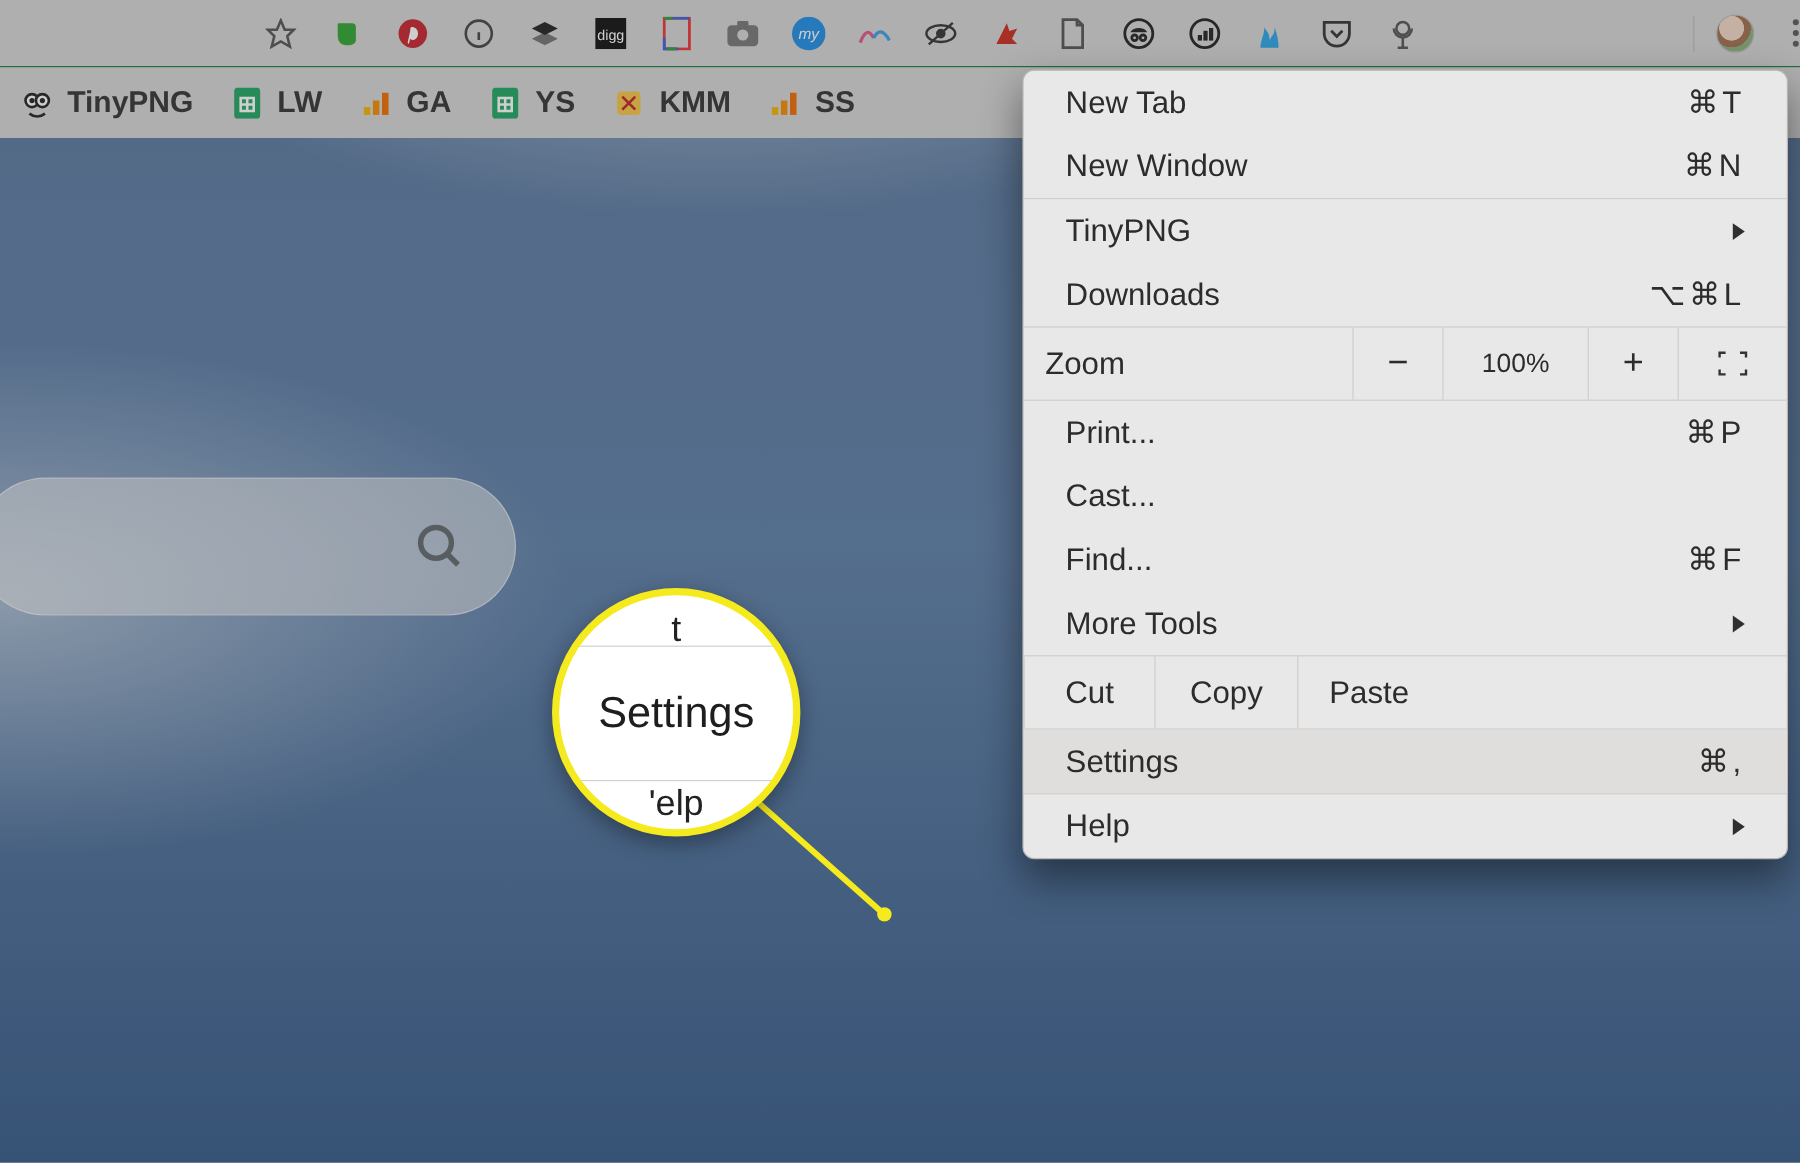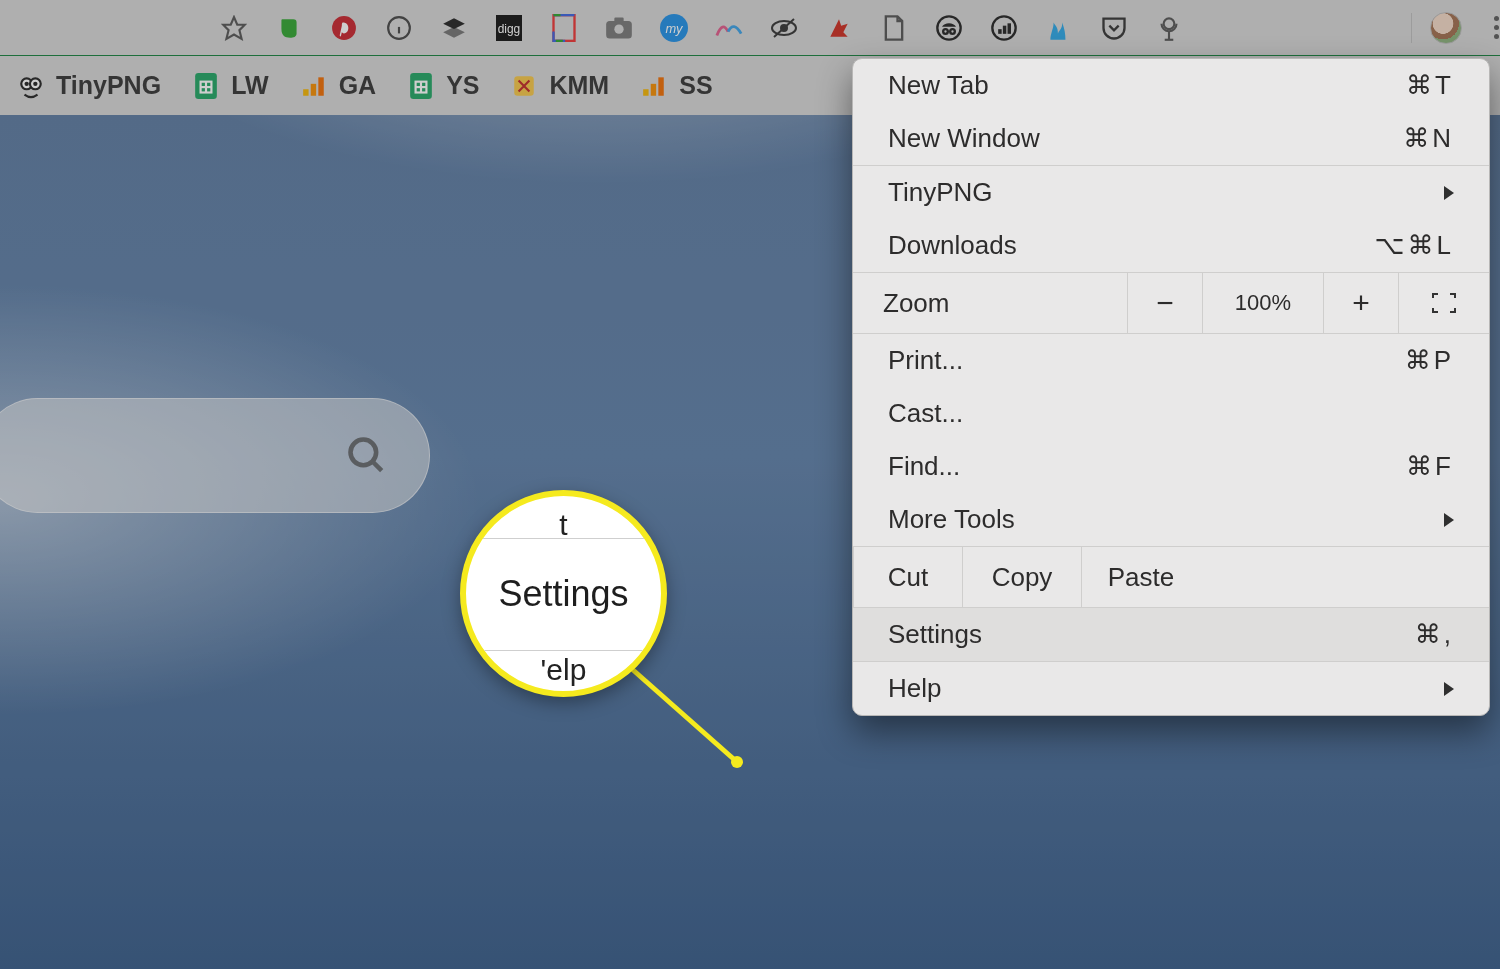--- a/index.html
+++ b/index.html
@@ -83,21 +83,21 @@
   }
   .menu .sep{height:1px;background:var(--menu-sep);}
   .mi{
     display:flex;align-items:center;justify-content:space-between;
     height:53px;padding:0 35px;
   }
   .mi .r{display:flex;align-items:center;gap:18px;color:#2f2f2f;}
   .tri{width:0;height:0;border-top:7px solid transparent;border-bottom:7px solid transparent;border-left:10px solid #2f2f2f;}
   .kbd{font-family:-apple-system,Arial,sans-serif;letter-spacing:3px;}
   .zoom-row{display:flex;height:60px;align-items:stretch;}
-  .zoom-row .lbl{flex:1;display:flex;align-items:center;padding-left:30px;}
+  .zoom-row .lbl{flex:1;display:flex;align-items:center;padding-left:18px;}
   .zoom-row .cell{width:74px;border-left:1px solid var(--menu-sep);display:flex;align-items:center;justify-content:center;font-size:30px;}
   .zoom-row .cell.pct{width:120px;font-size:22px;}
   .zoom-row .cell.full{width:90px;}
   .edit-row{display:flex;height:60px;align-items:stretch;}
   .edit-row .lbl{flex:1;display:flex;align-items:center;padding-left:30px;}
   .edit-row .btn{border-left:1px solid var(--menu-sep);display:flex;align-items:center;justify-content:center;width:108px;}
   .edit-row .btn.copy{width:118px;}
   .edit-row .btn.paste{width:118px;}
   .highlighted{background:#dfdedd;}
 

